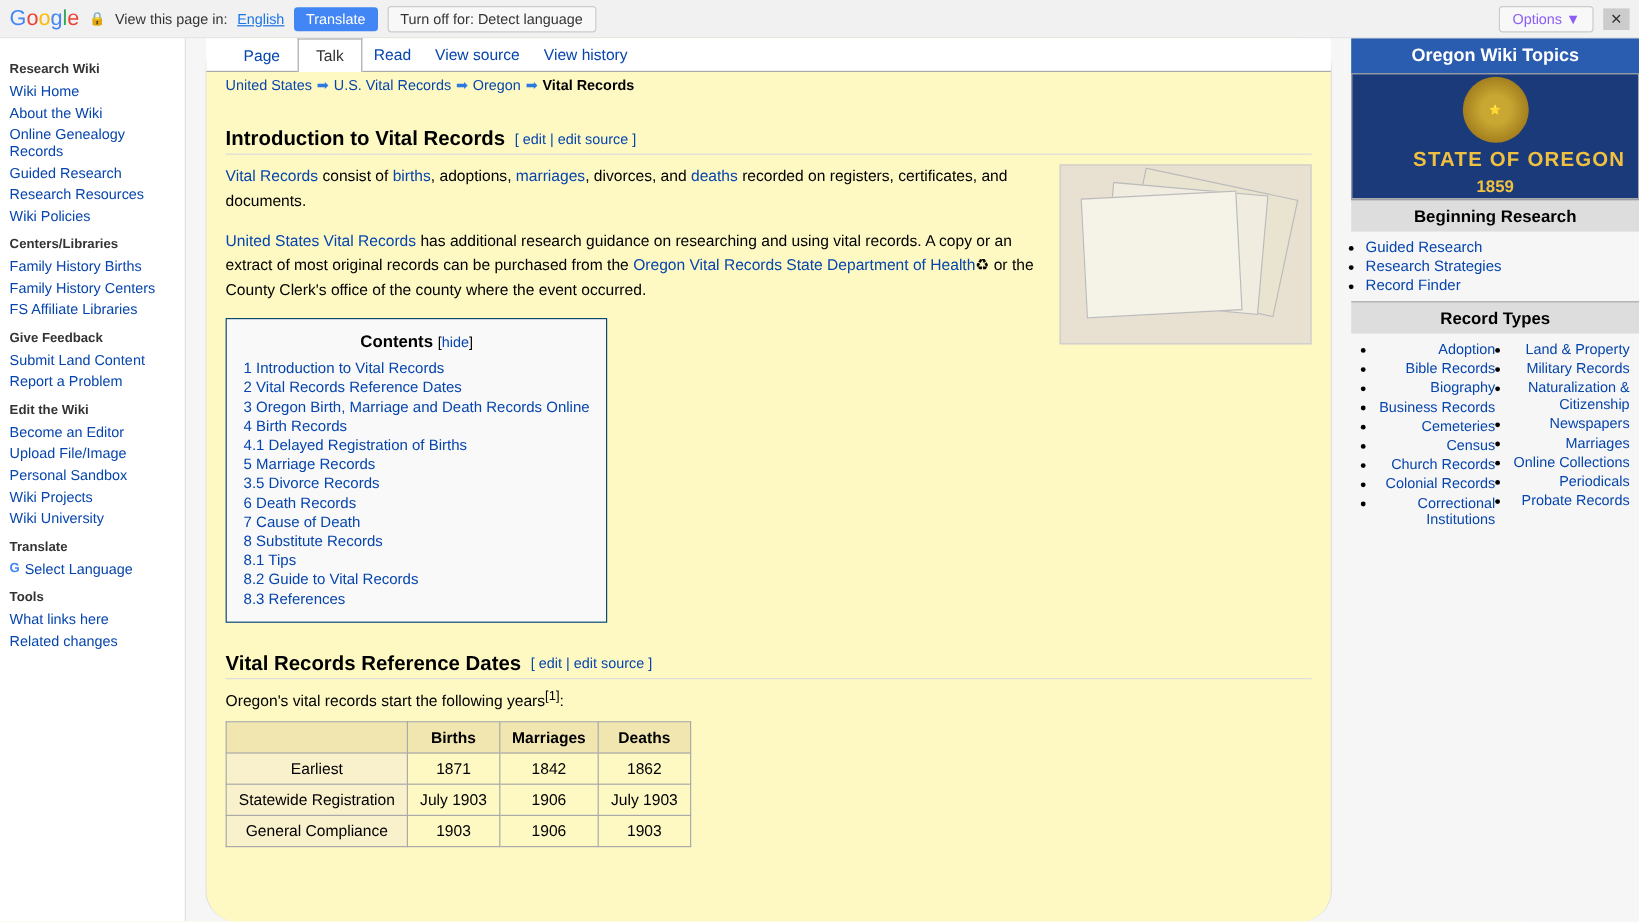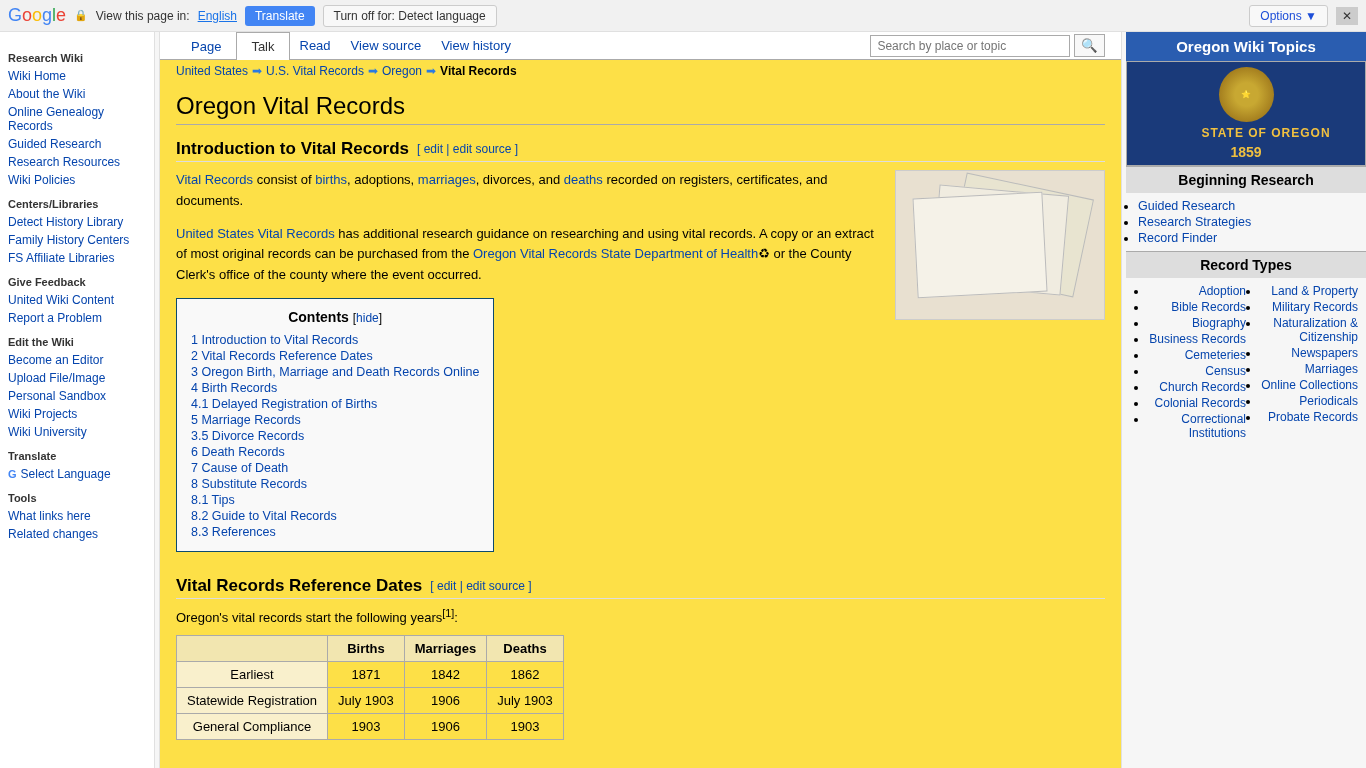--- a/index.html
+++ b/index.html
@@ -28,21 +28,21 @@
     .translate-link { color: #1a73e8; text-decoration: underline; cursor: pointer; }
     .translate-btn {
       background: #4285F4; color: #fff; border: none; padding: 3px 10px;
       border-radius: 3px; cursor: pointer; font-size: 12px;
     }
     .turnoff-btn {
       background: #f8f8f8; color: #333; border: 1px solid #ccc;
       padding: 3px 10px; border-radius: 3px; cursor: pointer; font-size: 12px;
     }
     .options-btn {
-      margin-left: auto; background: #f8f8f8; color: #1d4ed8;
+      margin-left: auto; background: #f8f8f8; color: #8b5cf6;
       border: 1px solid #ccc; padding: 3px 10px; border-radius: 3px;
       cursor: pointer; font-size: 12px;
     }
     .close-x {
       background: #ccc; color: #333; border: none;
       padding: 2px 6px; cursor: pointer; font-size: 12px;
     }
 
     
     .page-wrapper {
@@ -65,25 +65,26 @@
       margin: 10px 0 4px 0;
     }
     .sidebar-link {
       display: block; color: #0645ad; text-decoration: none;
       margin: 2px 0; cursor: pointer; padding: 1px 0;
     }
 
     
     .content-area {
       flex: 1;
-      background: #fde047;
-      margin: 0 4px;
+      background: #fef9c3;
+      margin: 0 16px;
       padding: 0;
       border-left: 1px solid #e0e0e0;
       border-right: 1px solid #e0e0e0;
+      border-radius: 26px;
     }
 
     
     .page-tabs {
       display: flex;
       align-items: center;
       border-bottom: 1px solid #aaa;
       padding: 0 16px;
       background: #fff;
       gap: 0;
@@ -222,21 +223,21 @@
       flex-direction: column;
       align-items: center;
       justify-content: center;
       color: #f0c040;
       font-size: 11px;
       font-weight: bold;
       border: 1px solid #aaa;
       position: relative;
       overflow: hidden;
     }
-    .flag-text-state { font-size: 12px; letter-spacing: 1px; margin-left: 40px; }
+    .flag-text-state { font-size: 17px; letter-spacing: 1px; margin-left: 40px; }
     .flag-year { font-size: 14px; margin-top: 4px; }
     .flag-seal {
       width: 55px; height: 55px;
       border-radius: 50%;
       background: radial-gradient(circle, #c8a832 30%, #8a6010 100%);
       display: flex; align-items: center; justify-content: center;
       color: #1a3a7a; font-size: 8px; font-weight: bold; text-align: center;
       margin-bottom: 4px;
     }
 
@@ -323,26 +324,26 @@
   <div class="sidebar">
     <div class="sidebar-section-title">Research Wiki</div>
     <a class="sidebar-link">Wiki Home</a>
     <a class="sidebar-link">About the Wiki</a>
     <a class="sidebar-link">Online Genealogy Records</a>
     <a class="sidebar-link">Guided Research</a>
     <a class="sidebar-link">Research Resources</a>
     <a class="sidebar-link">Wiki Policies</a>
 
     <div class="sidebar-section-title">Centers/Libraries</div>
-    <a class="sidebar-link">Detect History Library</a>
+    <a class="sidebar-link">Family History Births</a>
     <a class="sidebar-link">Family History Centers</a>
     <a class="sidebar-link">FS Affiliate Libraries</a>
 
     <div class="sidebar-section-title">Give Feedback</div>
-    <a class="sidebar-link">United Wiki Content</a>
+    <a class="sidebar-link">Submit Land Content</a>
     <a class="sidebar-link">Report a Problem</a>
 
     <div class="sidebar-section-title">Edit the Wiki</div>
     <a class="sidebar-link">Become an Editor</a>
     <a class="sidebar-link">Upload File/Image</a>
     <a class="sidebar-link">Personal Sandbox</a>
     <a class="sidebar-link">Wiki Projects</a>
     <a class="sidebar-link">Wiki University</a>
 
     <div class="sidebar-section-title">Translate</div>
@@ -357,38 +358,33 @@
   </div>
 
   <div class="content-area">
 
     <div class="page-tabs">
       <div class="tab-item">Page</div>
       <div class="tab-item active">Talk</div>
       <div class="tab-view-link">Read</div>
       <div class="tab-view-link">View source</div>
       <div class="tab-view-link">View history</div>
-      <div class="tab-search">
-        <input type="text" placeholder="Search by place or topic" style="">
-        <button>🔍</button>
-      </div>
     </div>
 
     <div class="breadcrumb">
       <a>United States</a>
       <span class="breadcrumb-arrow">➡</span>
       <a>U.S. Vital Records</a>
       <span class="breadcrumb-arrow">➡</span>
       <a>Oregon</a>
       <span class="breadcrumb-arrow">➡</span>
       <span class="breadcrumb-current">Vital Records</span>
     </div>
 
     <div class="main-content">
-      <h1 class="page-title">Oregon Vital Records</h1>
 
       <div class="section-title">
         <span>Introduction to Vital Records</span>
         <span class="edit-link">
           [ <a>edit</a>
           | <a>edit source</a> ]
         </span>
       </div>
 
       <div class="image-placeholder">

